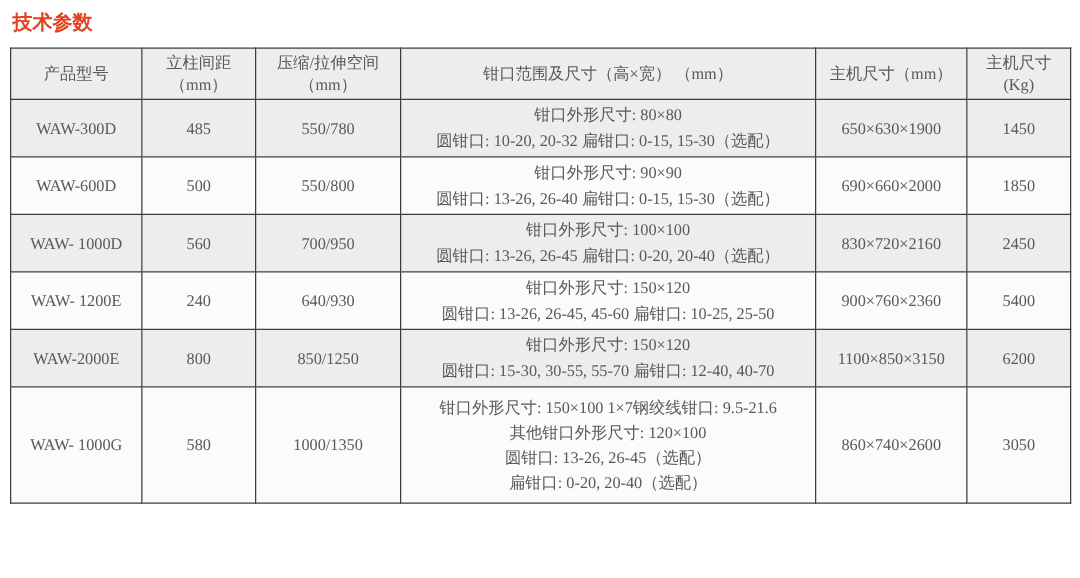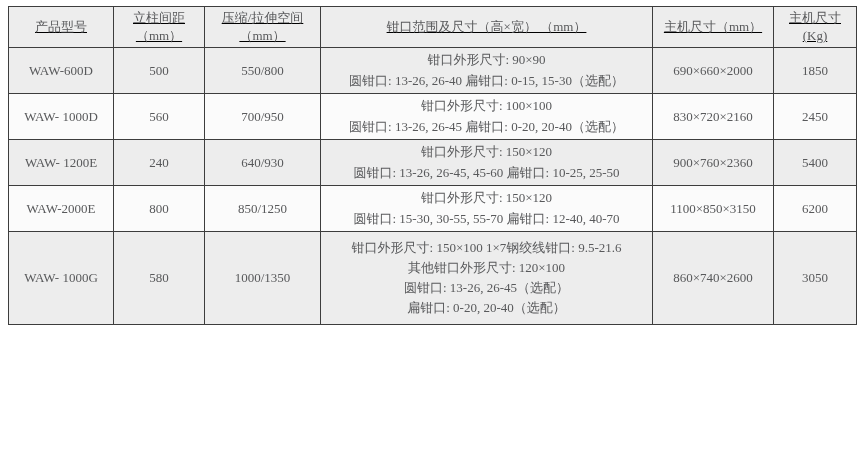--- a/index.html
+++ b/index.html
@@ -32,32 +32,33 @@
   .spec-table th, .spec-table td {
     border: 1px solid var(--border-color);
     text-align: center;
     vertical-align: middle;
     color: var(--text-color);
     font-size: 13px;
     font-weight: normal;
     padding: 2px 3px;
     overflow: hidden;
   }
-  .spec-table thead tr { height: 41px; background: var(--row-shaded); text-decoration: underline; }
+  .spec-table thead tr { height: 41px; background: var(--row-shaded); }
   .spec-table tbody tr { height: 46px; }
   .spec-table tbody tr:nth-child(odd) { background: var(--row-shaded); }
   .spec-table tbody tr:nth-child(even) { background: var(--row-light); }
   .spec-table tbody tr.tall { height: 93px; }
   .hline { display: block; line-height: 1.35; }
   .jaw-line { line-height: 1.55; }
 </style>
 </head>
 <body>
 
 <div class="page">
+  <h1 class="title">技术参数</h1>
 
   <table class="spec-table">
     <colgroup>
       <col style="width:105px">
       <col style="width:91px">
       <col style="width:116px">
       <col style="width:332px">
       <col style="width:121px">
       <col style="width:83px">
     </colgroup>
@@ -83,20 +84,31 @@
             <span class="hline">主机尺寸（mm）</span>
             <span class="hline"></span>
           </th>
           <th>
             <span class="hline">主机尺寸</span>
             <span class="hline">(Kg)</span>
           </th>
         </tr>
     </thead>
     <tbody id="table-body">
+        <tr>
+          <td>WAW-300D</td>
+          <td>485</td>
+          <td>550/780</td>
+          <td>
+            <div class="jaw-line">钳口外形尺寸: 80×80</div>
+            <div class="jaw-line">圆钳口: 10-20, 20-32 扁钳口: 0-15, 15-30（选配）</div>
+          </td>
+          <td>650×630×1900</td>
+          <td>1450</td>
+        </tr>
         <tr>
           <td>WAW-600D</td>
           <td>500</td>
           <td>550/800</td>
           <td>
             <div class="jaw-line">钳口外形尺寸: 90×90</div>
             <div class="jaw-line">圆钳口: 13-26, 26-40 扁钳口: 0-15, 15-30（选配）</div>
           </td>
           <td>690×660×2000</td>
           <td>1850</td>

